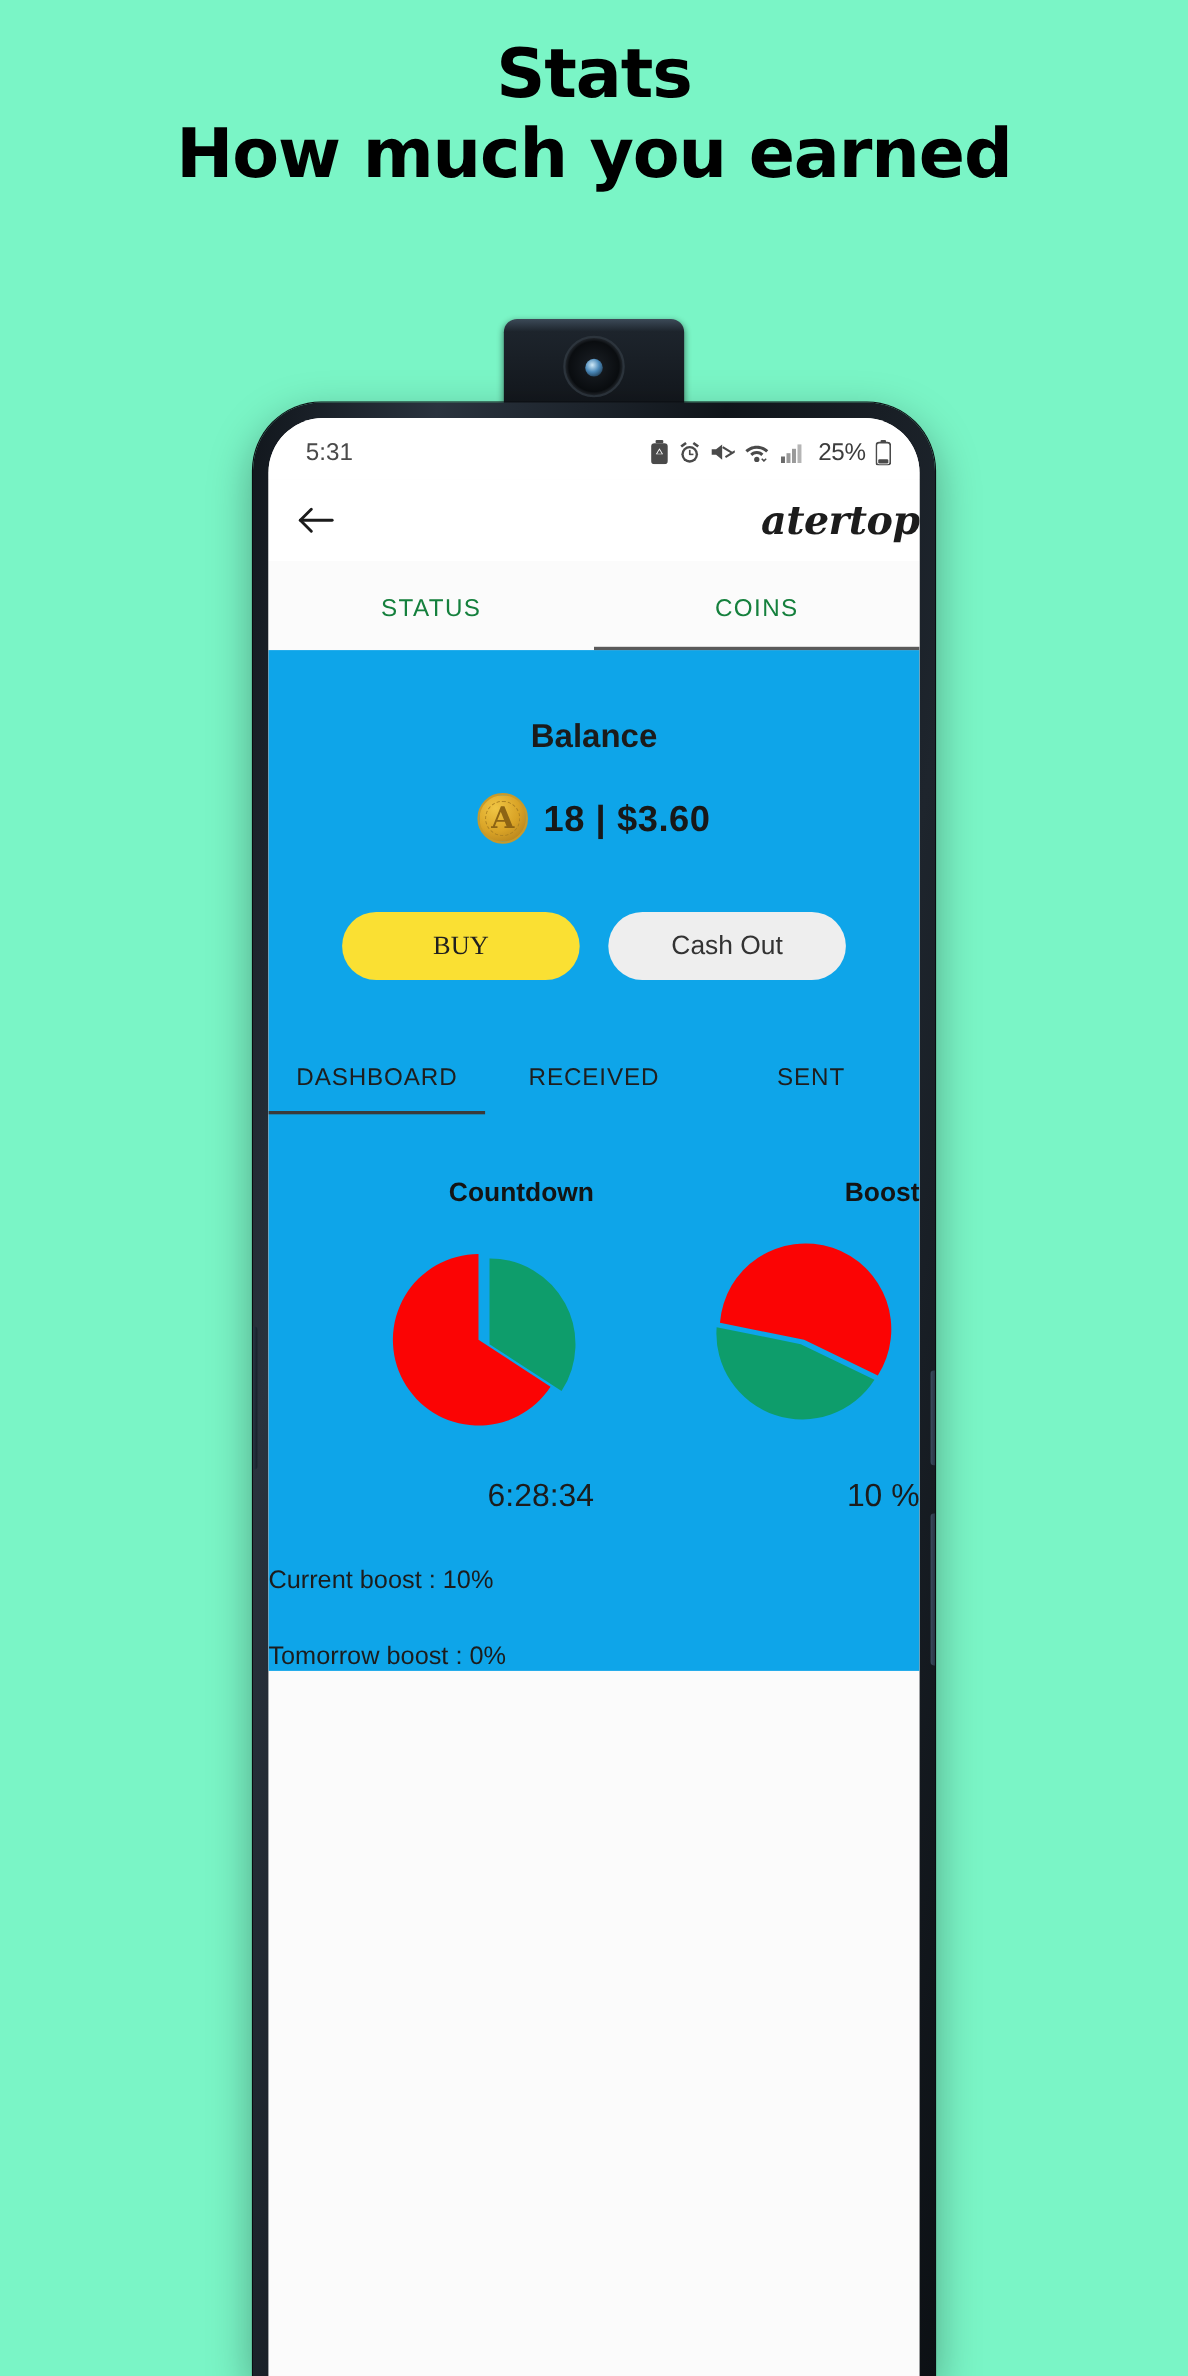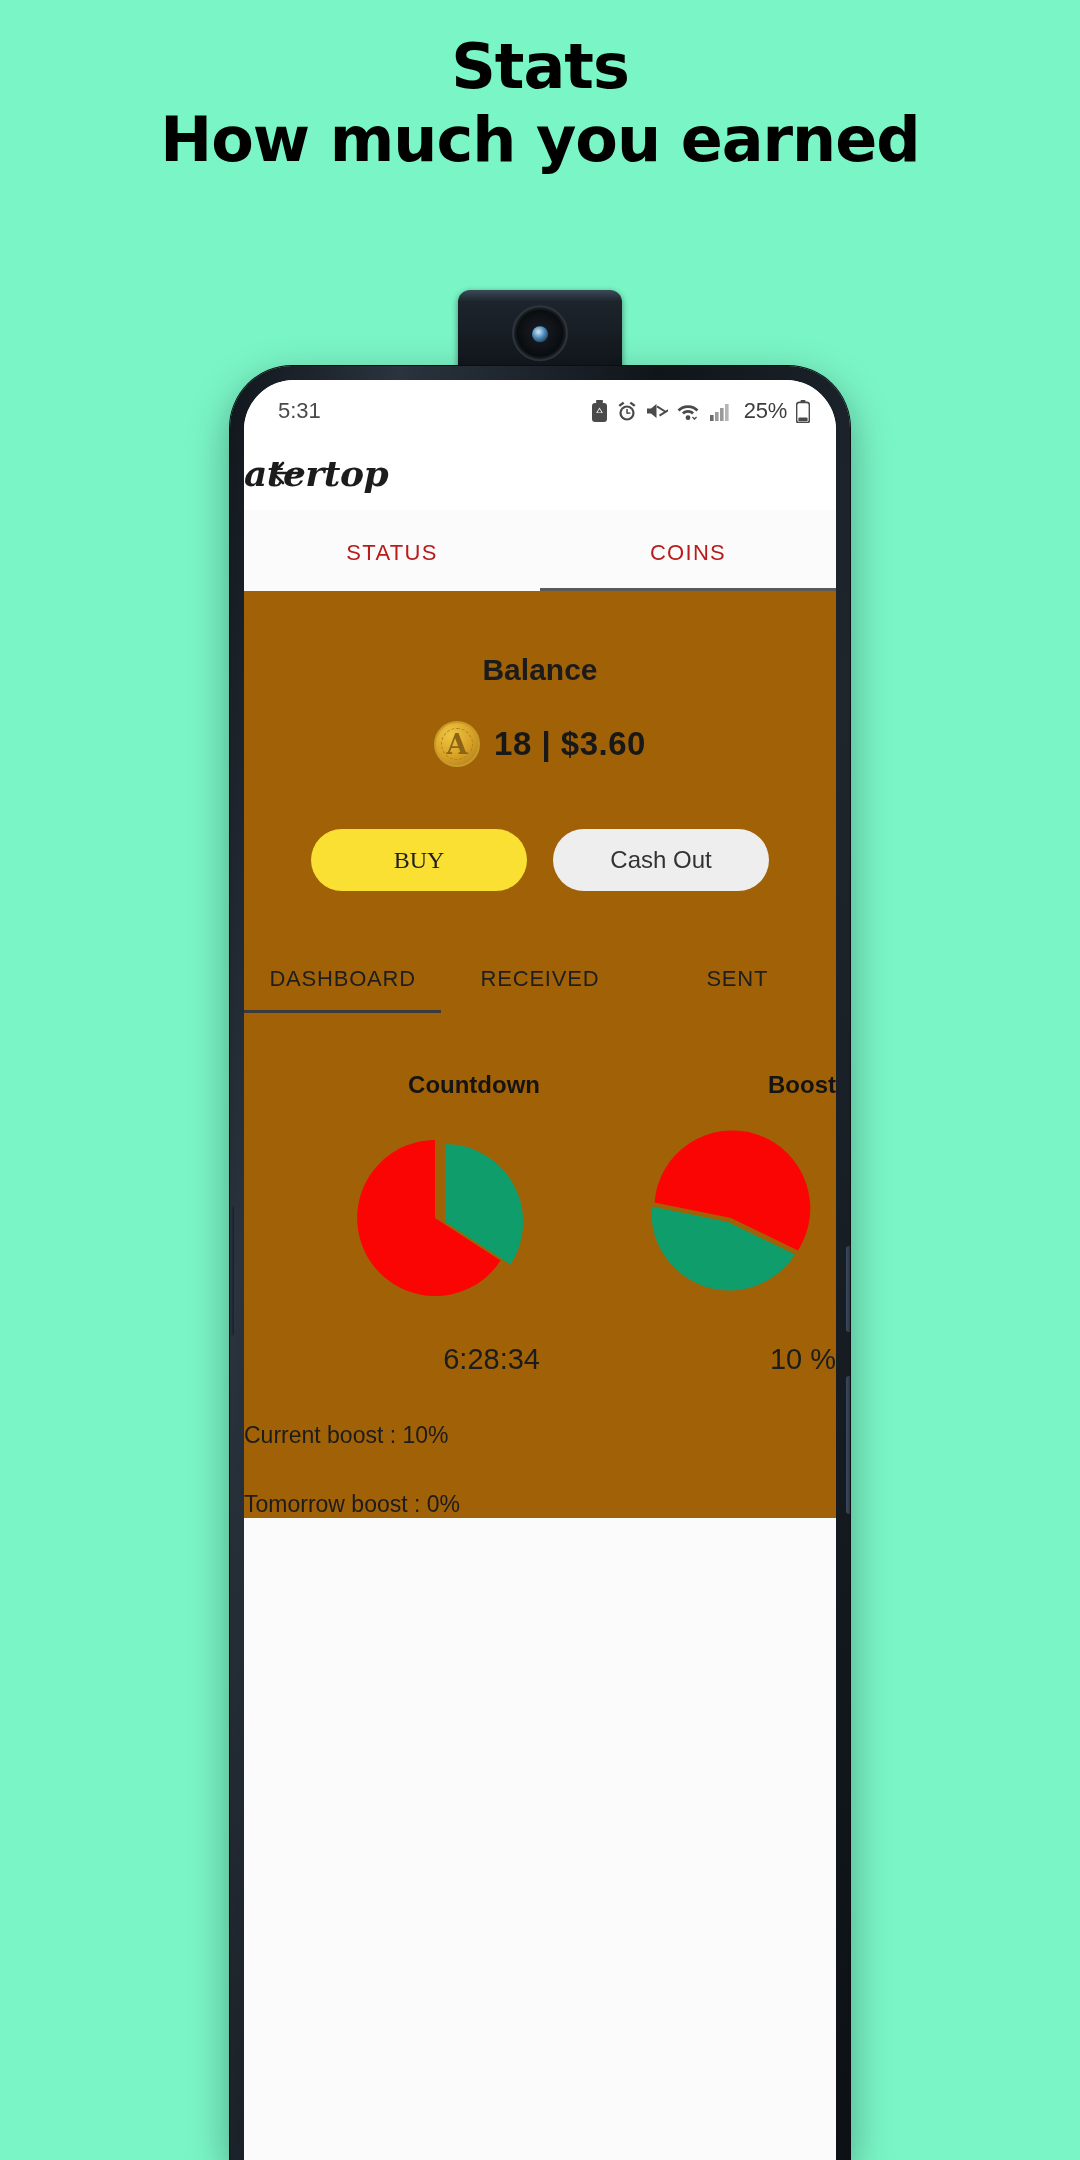--- a/index.html
+++ b/index.html
@@ -91,38 +91,38 @@
   .appbar {
     height: 74px; background: #fff; position: relative;
     display: flex; align-items: center;
   }
   .back-btn {
     width: 64px; height: 64px; margin-left: 12px;
     display: flex; align-items: center; justify-content: center;
     cursor: pointer;
   }
   .brand {
-    position: absolute; left: 0; right: 0; text-align: left;
+    position: absolute; left: 0; right: 0; text-align: right;
     font-family: "DejaVu Serif", serif;
     font-style: italic; font-weight: 700;
     font-size: 36px; color: #1c1c1c; letter-spacing: -.5px;
     pointer-events: none;
   }
 
   
   .toptabs { display: flex; background: #fbfbfb; }
   .toptab {
     flex: 1; text-align: center; padding: 30px 0 22px;
-    font-size: 22px; letter-spacing: 1.3px; color: #b91c1c;
+    font-size: 22px; letter-spacing: 1.3px; color: #15803d;
     border-bottom: 2px solid transparent; cursor: pointer;
   }
   .toptab.active { border-bottom: 3px solid #5a5a5a; }
 
   
-  .balance-wrap { padding: 62px 0 0; text-align: center; background: #a16207; }
+  .balance-wrap { padding: 62px 0 0; text-align: center; background: #0ea5e9; }
   .balance-title { font-size: 30px; font-weight: 700; color: #1b1b1b; }
   .balance-row {
     margin-top: 34px; display: flex; align-items: center;
     justify-content: center; gap: 14px;
   }
   .coin {
     width: 46px; height: 46px; border-radius: 50%;
     background: radial-gradient(circle at 34% 28%, #f0c544 0%, #d9a326 52%, #a8761a 100%);
     border: 2px solid #c79a2b;
     position: relative; flex: none;

